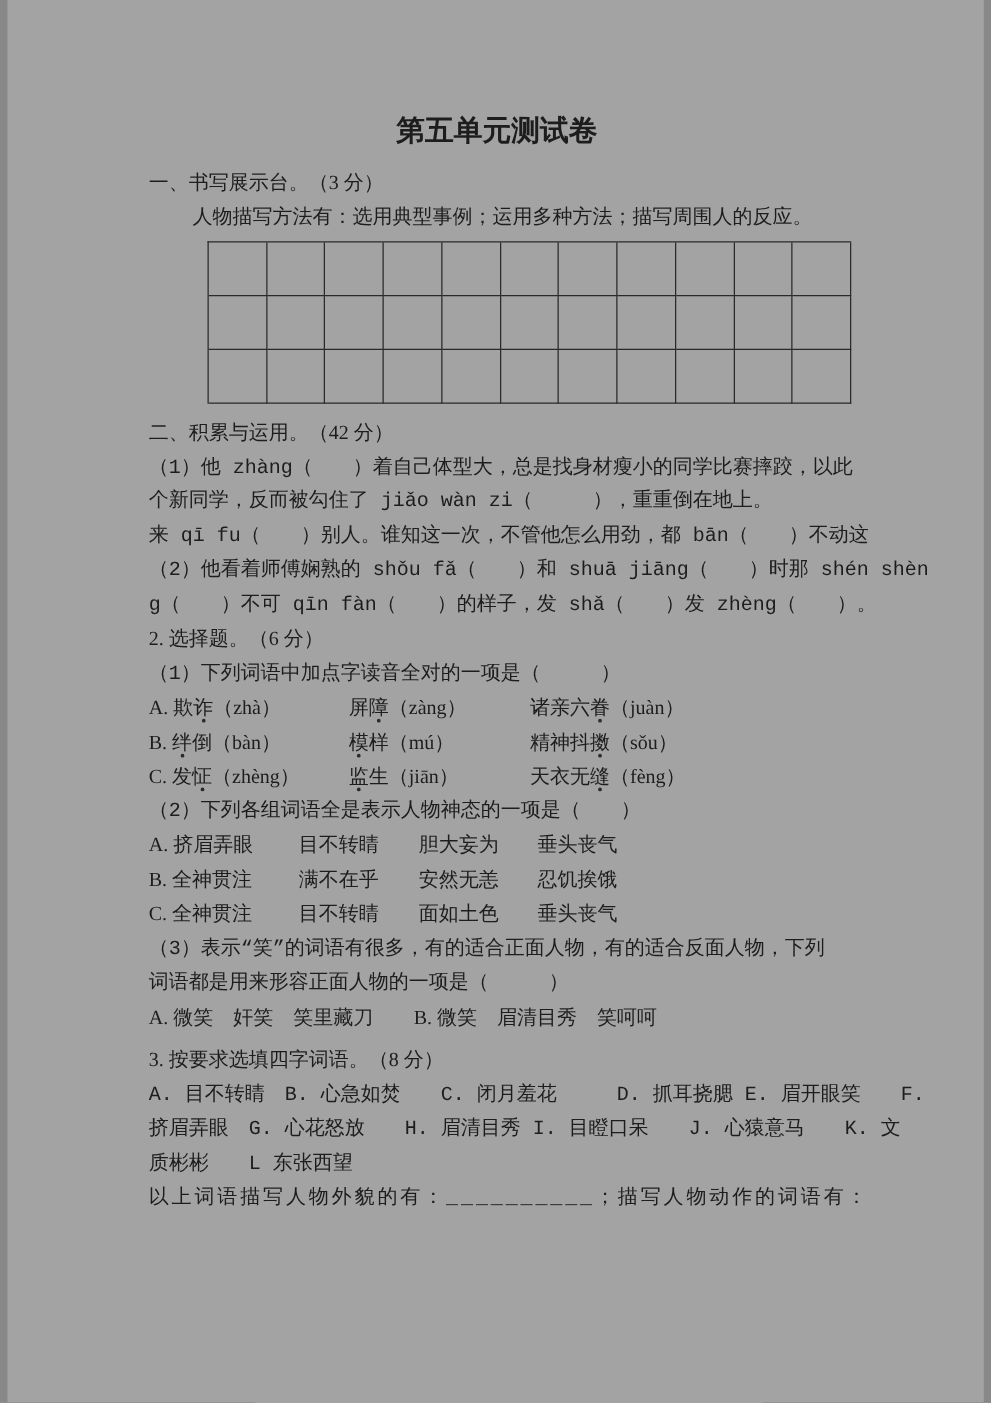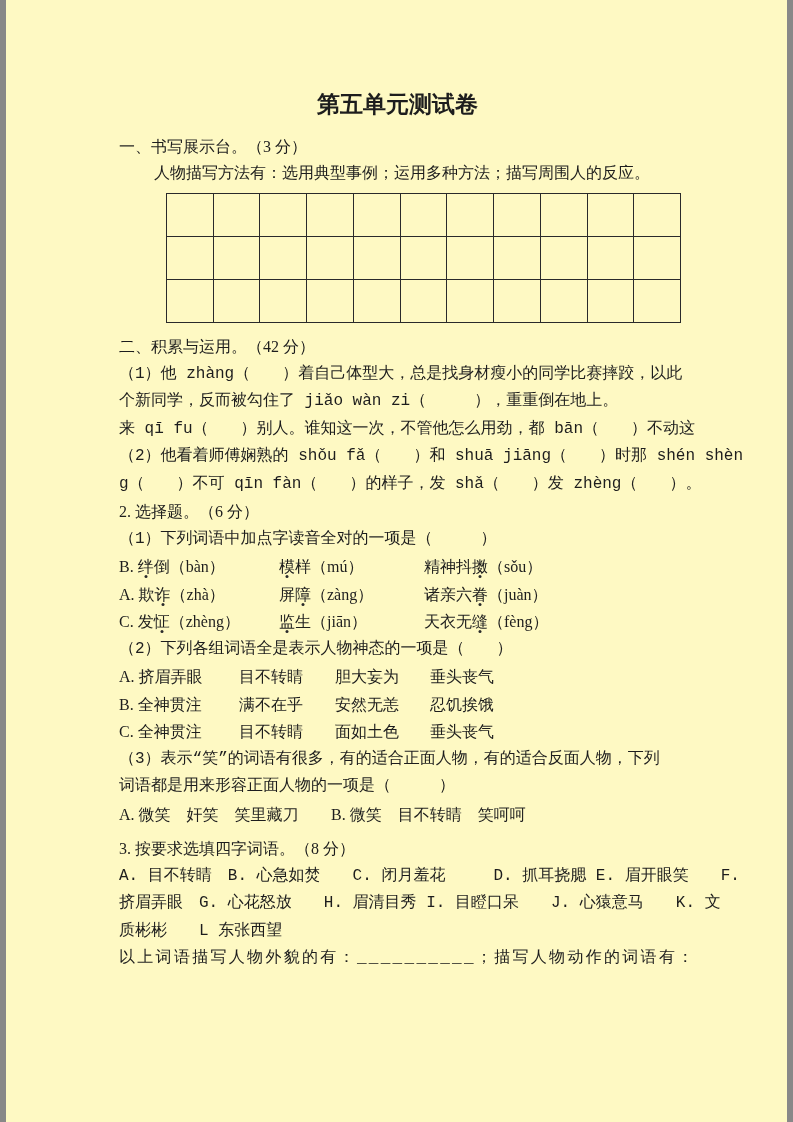--- a/index.html
+++ b/index.html
@@ -1,20 +1,20 @@
 <!DOCTYPE html>
 <html><head>
 <meta charset="utf-8">
 <style>
   html,body{margin:0;padding:0;background:#888;}
   .page{
     position:relative;
     width:781px;height:1122px;
     margin:0 auto;
-    background:#fef9c3;
+    background:#a3a3a3;
     color:#1d1d1d;
     font-family:"Liberation Serif","DejaVu Serif",serif;
     font-size:16px;
     line-height:27.5px;
     box-sizing:border-box;
     padding:90px 111px 0 113px;
     overflow:hidden;
   }
   .title{
     font-size:23px;
@@ -113,28 +113,28 @@
   <div class="line">（1）他 zhàng（　　）着自己体型大，总是找身材瘦小的同学比赛摔跤，以此</div>
   <div class="line">个新同学，反而被勾住了 jiǎo wàn zi（　　　），重重倒在地上。</div>
   <div class="line">来 qī fu（　　）别人。谁知这一次，不管他怎么用劲，都 bān（　　）不动这</div>
   <div class="line">（2）他看着师傅娴熟的 shǒu fǎ（　　）和 shuā jiāng（　　）时那 shén shèn</div>
   <div class="line">g（　　）不可 qīn fàn（　　）的样子，发 shǎ（　　）发 zhèng（　　）。</div>
 
   <div class="h">2. 选择题。（6 分）</div>
 
   <div class="line">（1）下列词语中加点字读音全对的一项是（　　　）</div>
   <div class="opt-row">
+    <span class="p1c1"><span>A</span><span>.</span><span> </span><span>欺</span><span class="em-dot">诈</span><span>（</span><span>z</span><span>h</span><span>à</span><span>）</span></span>
+    <span class="p1c2"><span>屏</span><span class="em-dot">障</span><span>（</span><span>z</span><span>à</span><span>n</span><span>g</span><span>）</span></span>
+    <span><span>诸</span><span>亲</span><span>六</span><span class="em-dot">眷</span><span>（</span><span>j</span><span>u</span><span>à</span><span>n</span><span>）</span></span>
+  </div>
+  <div class="opt-row">
     <span class="p1c1"><span>B</span><span>.</span><span> </span><span class="em-dot">绊</span><span>倒</span><span>（</span><span>b</span><span>à</span><span>n</span><span>）</span></span>
     <span class="p1c2"><span class="em-dot">模</span><span>样</span><span>（</span><span>m</span><span>ú</span><span>）</span></span>
     <span><span>精</span><span>神</span><span>抖</span><span class="em-dot">擞</span><span>（</span><span>s</span><span>ǒ</span><span>u</span><span>）</span></span>
-  </div>
-  <div class="opt-row">
-    <span class="p1c1"><span>A</span><span>.</span><span> </span><span>欺</span><span class="em-dot">诈</span><span>（</span><span>z</span><span>h</span><span>à</span><span>）</span></span>
-    <span class="p1c2"><span>屏</span><span class="em-dot">障</span><span>（</span><span>z</span><span>à</span><span>n</span><span>g</span><span>）</span></span>
-    <span><span>诸</span><span>亲</span><span>六</span><span class="em-dot">眷</span><span>（</span><span>j</span><span>u</span><span>à</span><span>n</span><span>）</span></span>
   </div>
   <div class="opt-row">
     <span class="p1c1"><span>C</span><span>.</span><span> </span><span>发</span><span class="em-dot">怔</span><span>（</span><span>z</span><span>h</span><span>è</span><span>n</span><span>g</span><span>）</span></span>
     <span class="p1c2"><span class="em-dot">监</span><span>生</span><span>（</span><span>j</span><span>i</span><span>ā</span><span>n</span><span>）</span></span>
     <span><span>天</span><span>衣</span><span>无</span><span class="em-dot">缝</span><span>（</span><span>f</span><span>è</span><span>n</span><span>g</span><span>）</span></span>
   </div>
 
   <div class="line">（2）下列各组词语全是表示人物神态的一项是（　　）</div>
   <div class="opt-row">
     <span class="p2c1">A. 挤眉弄眼</span>
@@ -152,21 +152,21 @@
     <span class="p2c1">C. 全神贯注</span>
     <span class="p2c2">目不转睛</span>
     <span class="p2c3">面如土色</span>
     <span>垂头丧气</span>
   </div>
 
   <div class="line">（3）表示“笑”的词语有很多，有的适合正面人物，有的适合反面人物，下列</div>
   <div class="line">词语都是用来形容正面人物的一项是（　　　）</div>
   <div class="opt-row">
     <span class="p3c1">A. 微笑　奸笑　笑里藏刀</span>
-    <span>B. 微笑　目不转睛　笑呵呵</span>
+    <span>B. 微笑　眉清目秀　笑呵呵</span>
   </div>
 
   <div class="h mt7">3. 按要求选填四字词语。（8 分）</div>
   <div class="line">A. 目不转睛　B. 心急如焚　　C. 闭月羞花　　　D. 抓耳挠腮 E. 眉开眼笑　　F.</div>
   <div class="line">挤眉弄眼　G. 心花怒放　　H. 眉清目秀 I. 目瞪口呆　　J. 心猿意马　　K. 文</div>
   <div class="line">质彬彬　　L 东张西望</div>
   <div class="line spread">以上词语描写人物外貌的有：__________；描写人物动作的词语有：</div>
 
 </div>
 

